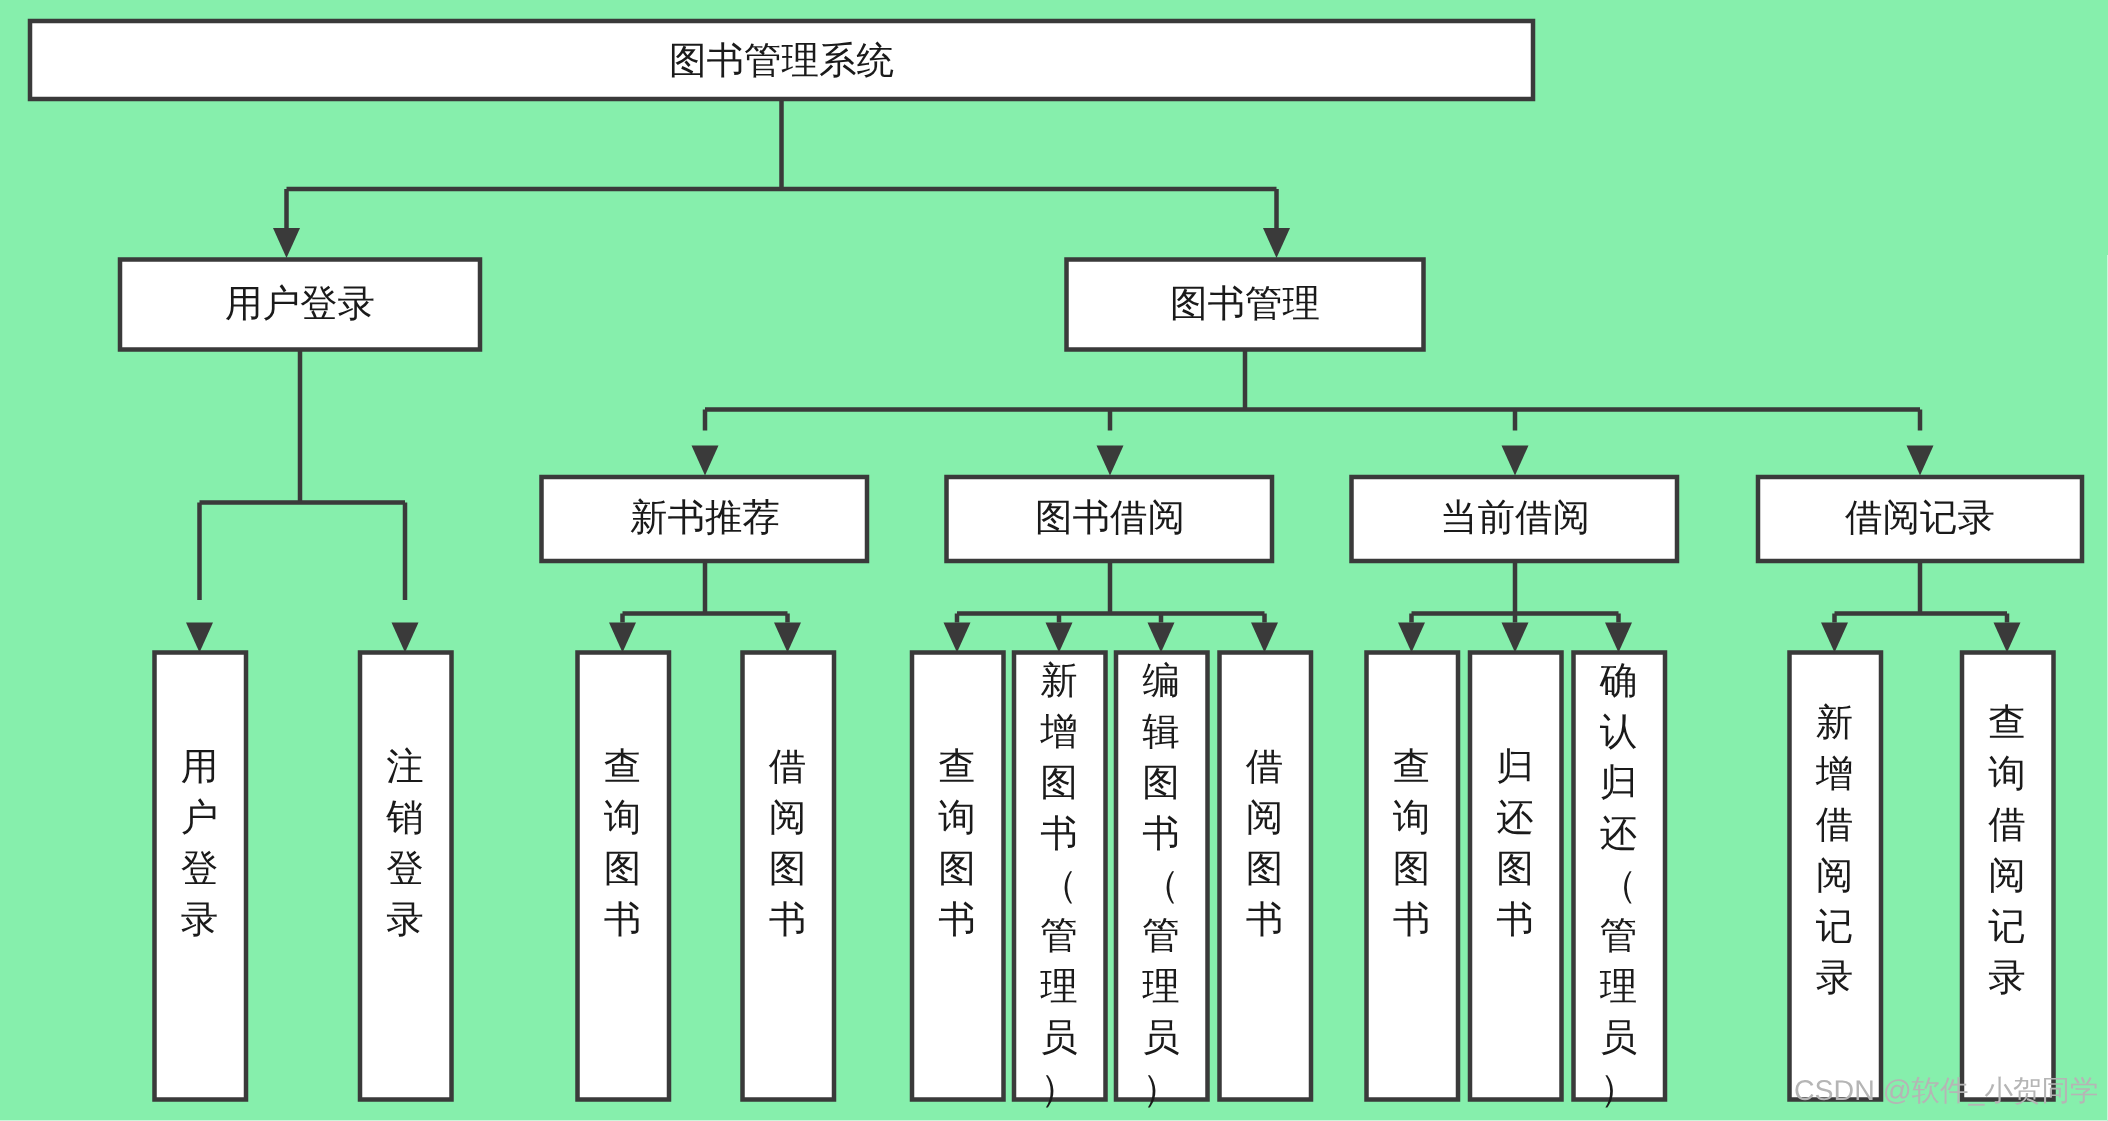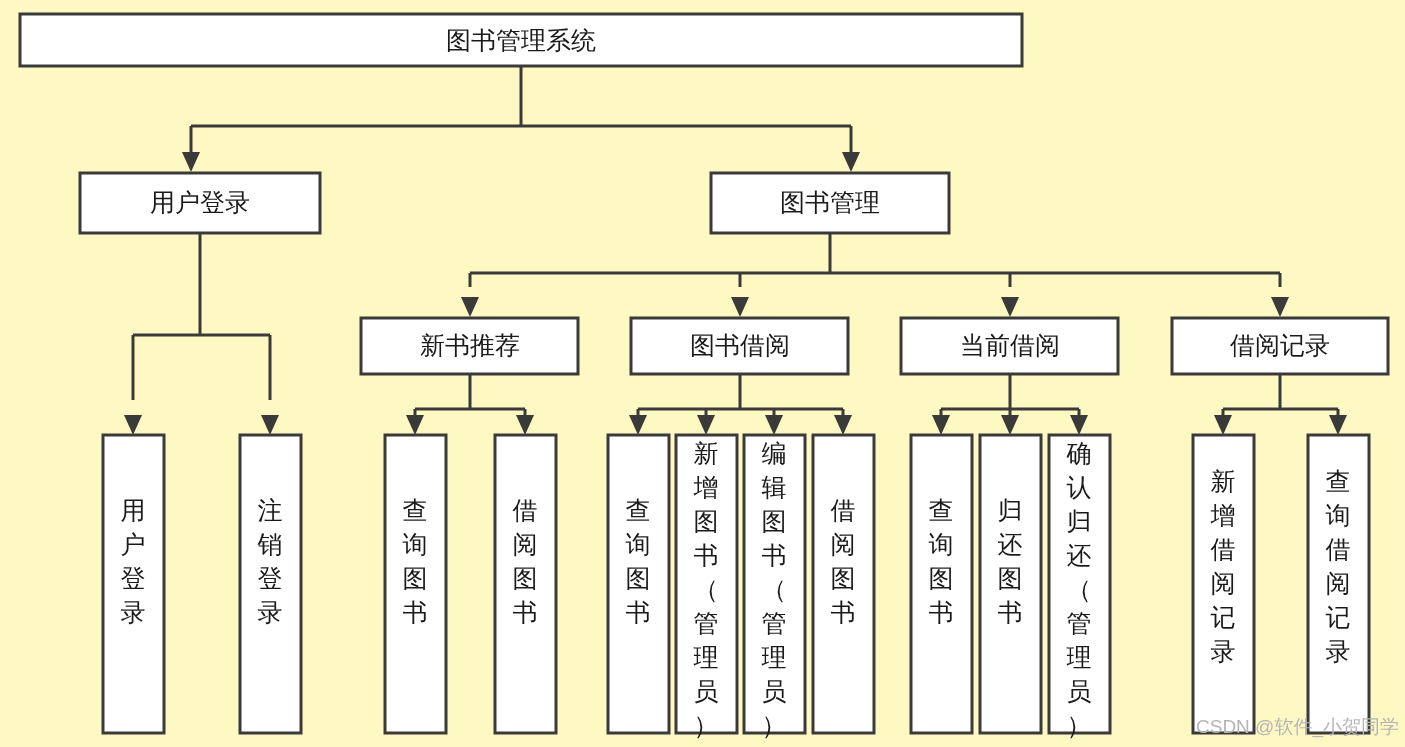--- a/index.html
+++ b/index.html
@@ -7,21 +7,21 @@
     padding: 0;
     background: #ffffff;
   }
   body {
     font-family: "Liberation Sans", "DejaVu Sans", sans-serif;
   }
   #diagram-root {
     position: relative;
     width: 1405px;
     height: 747px;
-    background: #fef9c3;
+    background: #86efac;
     overflow: hidden;
     text-decoration: underline;
   }
   svg.canvas {
     position: absolute;
     top: 0;
     left: 0;
     width: 1405px;
     height: 747px;
   }

